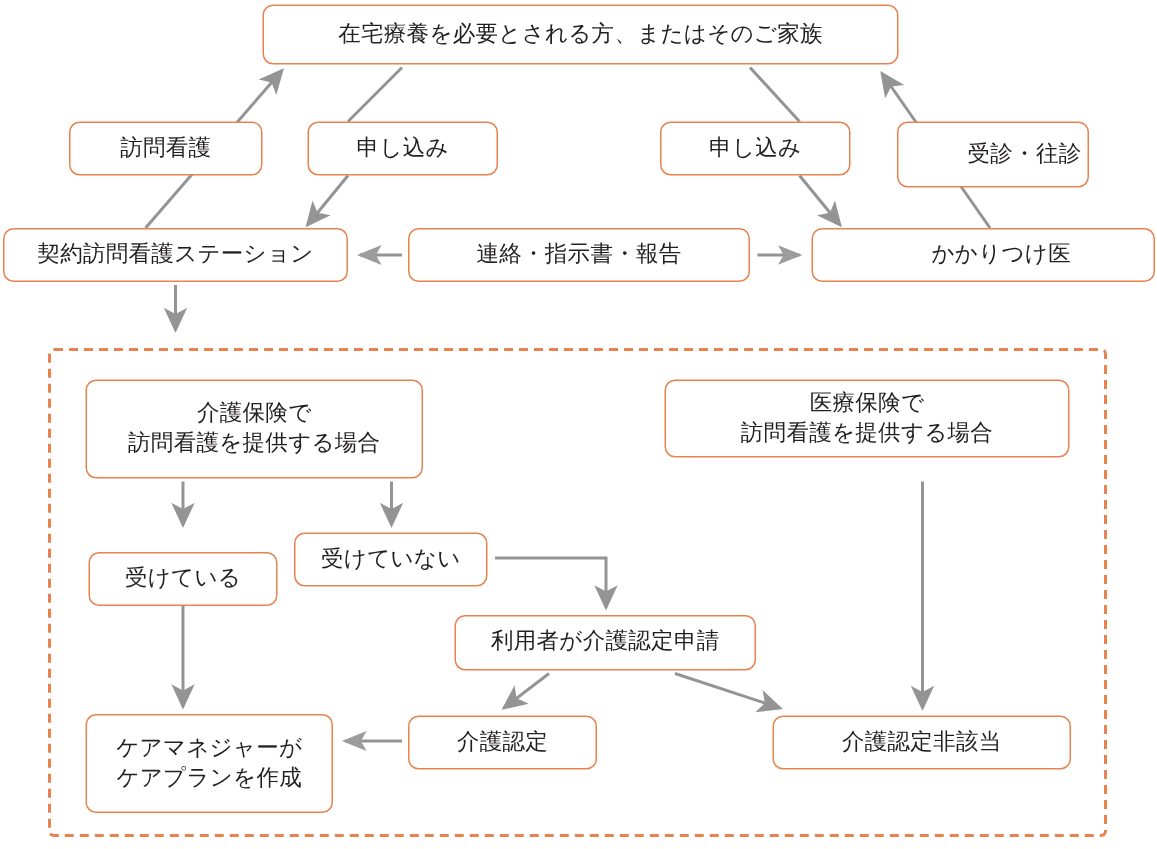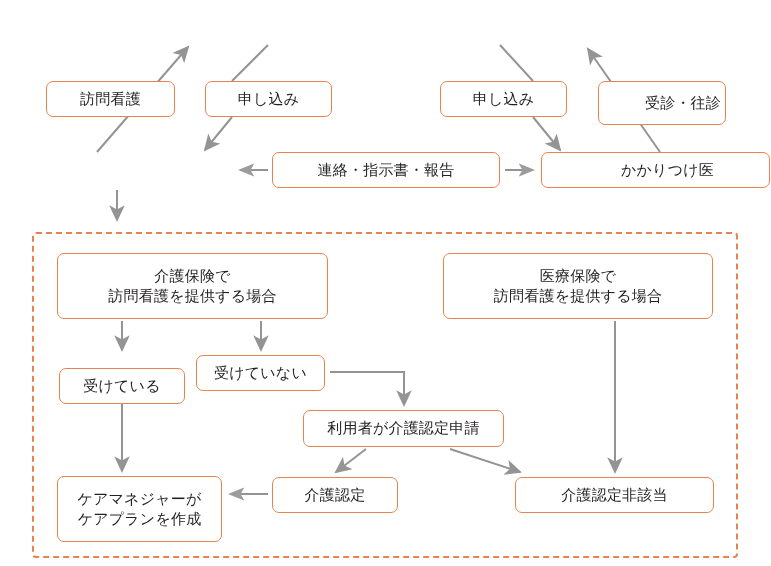--- a/index.html
+++ b/index.html
@@ -100,52 +100,58 @@
       <line x1="366" y1="449" x2="336" y2="472" marker-end="url(#ah)"></line>
 
       <line x1="450" y1="449" x2="520" y2="472" marker-end="url(#ah)"></line>
 
       <line x1="268" y1="494" x2="230" y2="494" marker-end="url(#ah-small)"></line>
 
       <line x1="615" y1="321" x2="615" y2="472" marker-end="url(#ah)"></line>
     </g>
   </svg>
 
+  <div class="node" style="left:175px; top:3px; width:424px; height:40px;">
+    <span class="node-label">在宅療養を必要とされる方、またはそのご家族</span>
+  </div>
 
   <div class="node" style="left:46px; top:81px; width:129px; height:36px;">
     <span class="node-label">訪問看護</span>
   </div>
 
   <div class="node" style="left:205px; top:81px; width:127px; height:36px;">
     <span class="node-label">申し込み</span>
   </div>
 
   <div class="node" style="left:440px; top:81px; width:127px; height:36px;">
     <span class="node-label">申し込み</span>
   </div>
 
   <div class="node" style="left:598px; top:81px; width:128px; height:44px;padding-left:42px;">
     <span class="node-label">受診・往診</span>
   </div>
 
+  <div class="node" style="left:2px; top:152px; width:230px; height:36px;">
+    <span class="node-label">契約訪問看護ステーション</span>
+  </div>
 
   <div class="node" style="left:272px; top:152px; width:228px; height:36px;">
     <span class="node-label">連絡・指示書・報告</span>
   </div>
 
   <div class="node" style="left:541px; top:152px; width:229px; height:36px;padding-left:24px;">
     <span class="node-label">かかりつけ医</span>
   </div>
 
-  <div class="node" style="left:57px; top:253px; width:271px; height:66px;">
+  <div class="node" style="left:57px; top:253px; width:225px; height:66px;">
     <span class="node-label">介護保険で
 訪問看護を提供する場合</span>
   </div>
 
-  <div class="node" style="left:443px; top:253px; width:270px; height:66px;">
+  <div class="node" style="left:443px; top:253px; width:270px; height:52px;">
     <span class="node-label">医療保険で
 訪問看護を提供する場合</span>
   </div>
 
   <div class="node" style="left:59px; top:368px; width:126px; height:36px;">
     <span class="node-label">受けている</span>
   </div>
 
   <div class="node" style="left:196px; top:355px; width:129px; height:36px;">
     <span class="node-label">受けていない</span>

